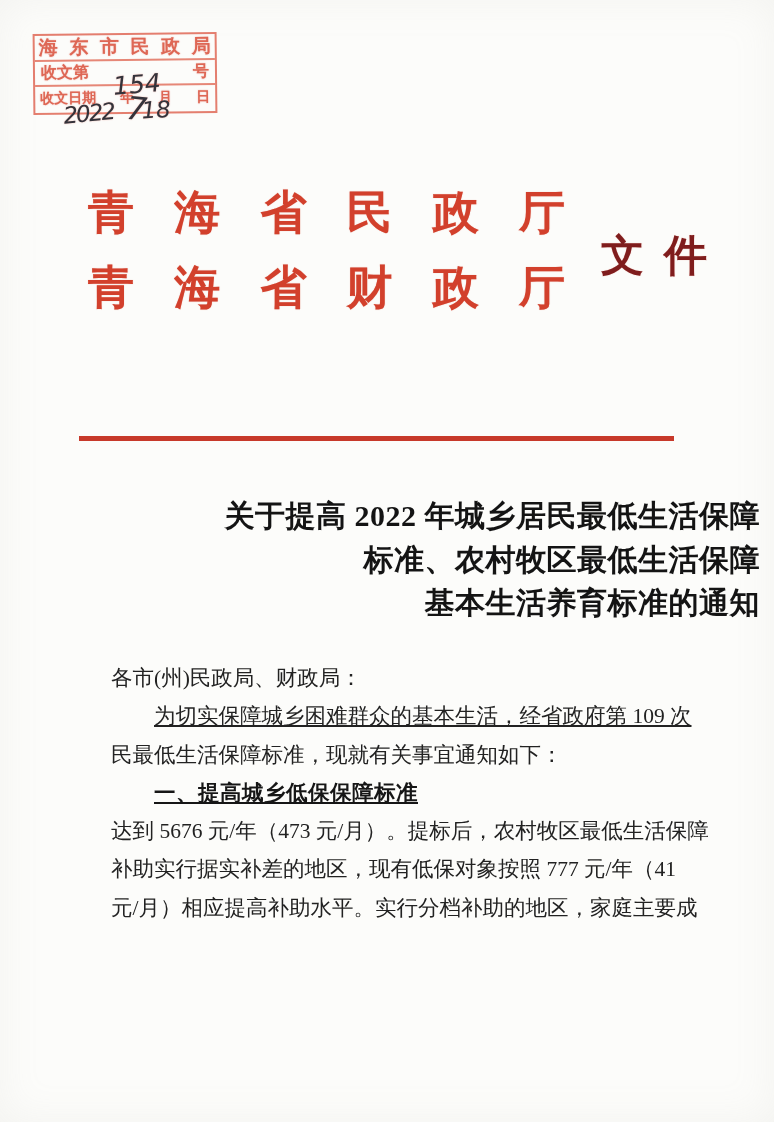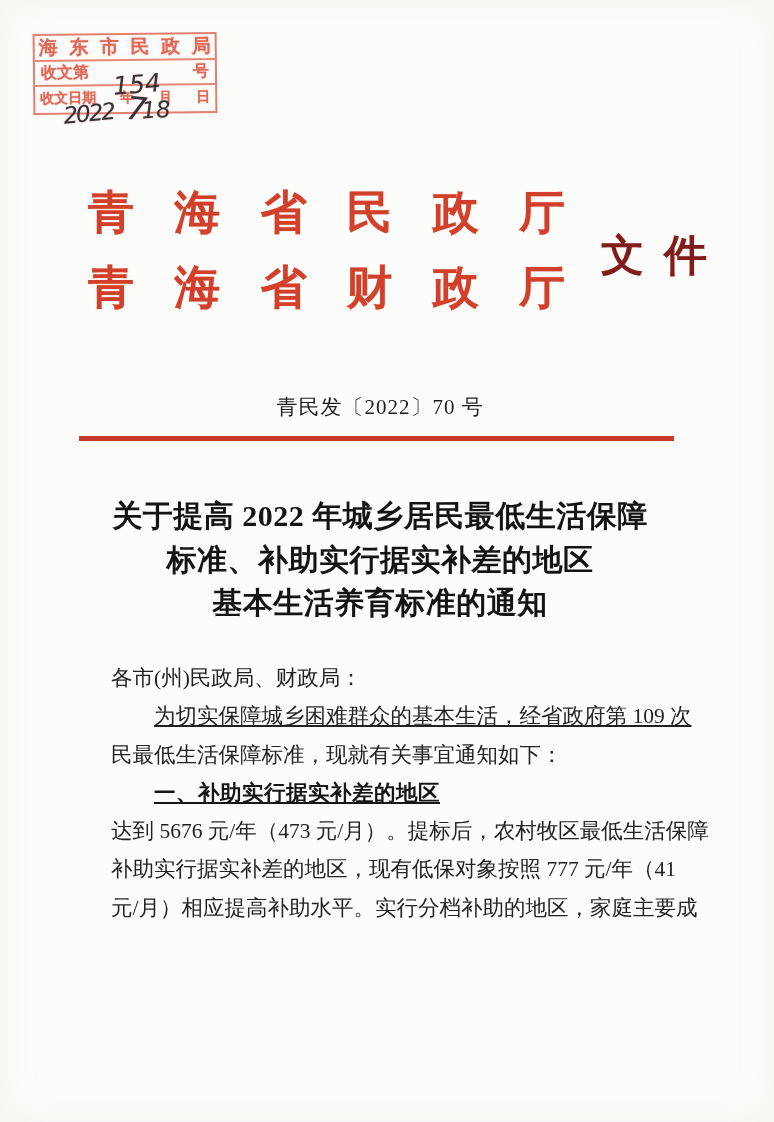--- a/index.html
+++ b/index.html
@@ -73,21 +73,21 @@
 
   
   .red-rule{
     position:absolute;left:79px;top:436px;width:595px;height:4.5px;
     background:#c7392a;
   }
 
   
   .title{
     position:absolute;left:0;top:494px;width:760px;
-    text-align:center;color:#141414;
+    text-align:right;color:#141414;
     font-size:30px;font-weight:700;line-height:43.5px;
     letter-spacing:0.5px;
   }
 
   
   .body-text{
     position:absolute;left:63px;top:659px;width:640px;
     font-size:21.5px;line-height:38.3px;color:#222;margin-left:48px;
   }
   .bline{white-space:nowrap;}
@@ -140,33 +140,32 @@
   <div class="lh-line lh-line2 char-spread">
       <span>青</span>
       <span>海</span>
       <span>省</span>
       <span>财</span>
       <span>政</span>
       <span>厅</span>
     </div>
   <div class="lh-suffix">文件</div>
 
-  <div class="doc-number">青民发〔2022〕70 号</div>
 
   <div class="red-rule"></div>
 
   <div class="title">
     <div>关于提高 2022 年城乡居民最低生活保障</div>
-    <div>标准、补助实行据实补差的地区</div>
+    <div>标准、农村牧区最低生活保障</div>
     <div>基本生活养育标准的通知</div>
   </div>
 
   <div class="body-text">
     <div class="bline">各市(州)民政局、财政局：</div>
     <div class="bline indent">为切实保障城乡困难群众的基本生活，经省政府第 109 次</div>
     <div class="bline">民最低生活保障标准，现就有关事宜通知如下：</div>
-    <div class="bline indent heading">一、补助实行据实补差的地区</div>
+    <div class="bline indent heading">一、提高城乡低保保障标准</div>
     <div class="bline">达到 5676 元/年（473 元/月）。提标后，农村牧区最低生活保障</div>
     <div class="bline">补助实行据实补差的地区，现有低保对象按照 777 元/年（41</div>
     <div class="bline">元/月）相应提高补助水平。实行分档补助的地区，家庭主要成</div>
   </div>
 
 </div>
 
 </body></html>

